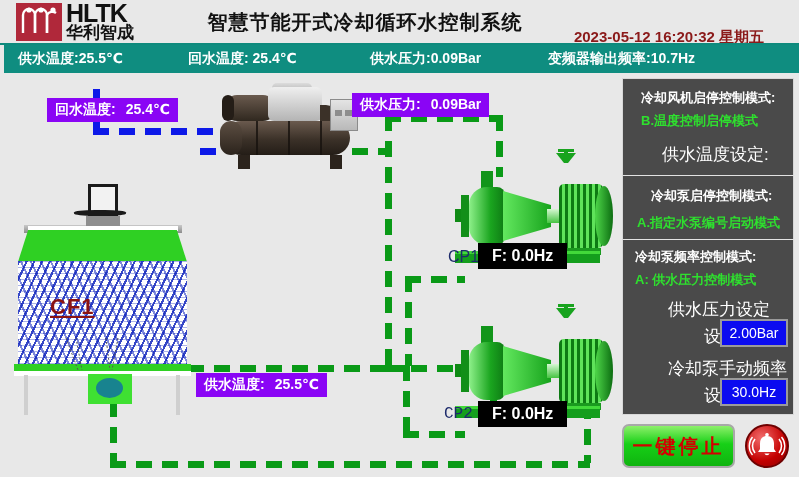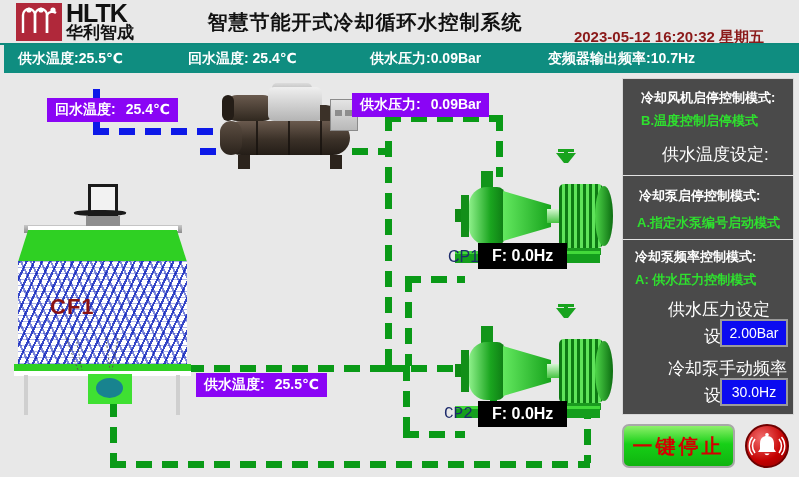--- a/index.html
+++ b/index.html
@@ -61,21 +61,21 @@
   #tower-shoulder{position:absolute;left:8px;top:52px;width:169px;height:32px;background:#2fd023;
     clip-path:polygon(6% 0,94% 0,100% 100%,0 100%);}
   #tower-body{position:absolute;left:8px;top:83px;width:169px;height:103px;background:#ffffff;
     overflow:hidden;}
   #tower-body .fill{position:absolute;left:0;top:0;right:0;bottom:0;
     background-image:
       repeating-linear-gradient(115deg,rgba(20,40,190,.85) 0 2px,transparent 2px 7px),
       repeating-linear-gradient(65deg,rgba(20,40,190,.55) 0 2px,transparent 2px 9px),
       repeating-linear-gradient(to bottom,rgba(20,40,190,.35) 0 1px,transparent 1px 6px);}
   #tower-label{position:absolute;left:40px;top:116px;font-size:22px;font-weight:bold;color:#8b1212;
-    letter-spacing:1px;}
+    letter-spacing:1px;text-decoration:underline;}
   #tower-base{position:absolute;left:4px;top:186px;width:177px;height:9px;background:#2fd023;}
   #tower-tray{position:absolute;left:4px;top:193px;width:177px;height:5px;background:#ffffff;}
   #tower-leg-l{position:absolute;left:14px;top:197px;width:4px;height:40px;background:#cfcfcf;}
   #tower-leg-r{position:absolute;left:166px;top:197px;width:4px;height:40px;background:#cfcfcf;}
   #tower-sump{position:absolute;left:78px;top:196px;width:44px;height:30px;background:#3fe032;}
   #tower-sump-valve{position:absolute;left:86px;top:200px;width:27px;height:20px;border-radius:50%;
     background:#18838f;}
   #tower-fanhub{position:absolute;left:76px;top:38px;width:34px;height:32px;background:#8e8e8e;}
   #tower-blade-l{position:absolute;left:14px;top:47px;width:66px;height:8px;background:linear-gradient(#c9c9c9,#8c8c8c);}
   #tower-blade-r{position:absolute;left:106px;top:47px;width:66px;height:8px;background:linear-gradient(#c9c9c9,#8c8c8c);}
@@ -322,21 +322,21 @@
   </div>
 
   <div id="ctrl">
 
     <div class="c-title" style="position:absolute;left:18px;top:10px;">冷却风机启停控制模式:</div>
     <div class="c-mode" style="position:absolute;left:18px;top:33px;">B.温度控制启停模式</div>
     <div class="c-label" style="position:absolute;left:16px;top:64px;">供水温度设定:</div>
 
     <div class="ctrl-sep" style="top:96px;"></div>
 
-    <div class="c-title" style="position:absolute;left:16px;top:108px;">冷却泵启停控制模式:</div>
+    <div class="c-title" style="position:absolute;left:28px;top:108px;">冷却泵启停控制模式:</div>
     <div class="c-mode" style="position:absolute;left:14px;top:135px;">A.指定水泵编号启动模式</div>
 
     <div class="ctrl-sep" style="top:160px;"></div>
 
     <div class="c-title" style="position:absolute;left:12px;top:169px;">冷却泵频率控制模式:</div>
     <div class="c-mode" style="position:absolute;left:12px;top:192px;">A: 供水压力控制模式</div>
 
     <div class="c-label" style="position:absolute;left:22px;top:219px;">供水压力设定</div>
     <div class="c-label" style="position:absolute;left:58px;top:246px;">设定:</div>
     <div class="c-field" style="left:97px;top:240px;width:68px;height:28px;line-height:24px;">2.00Bar</div>

